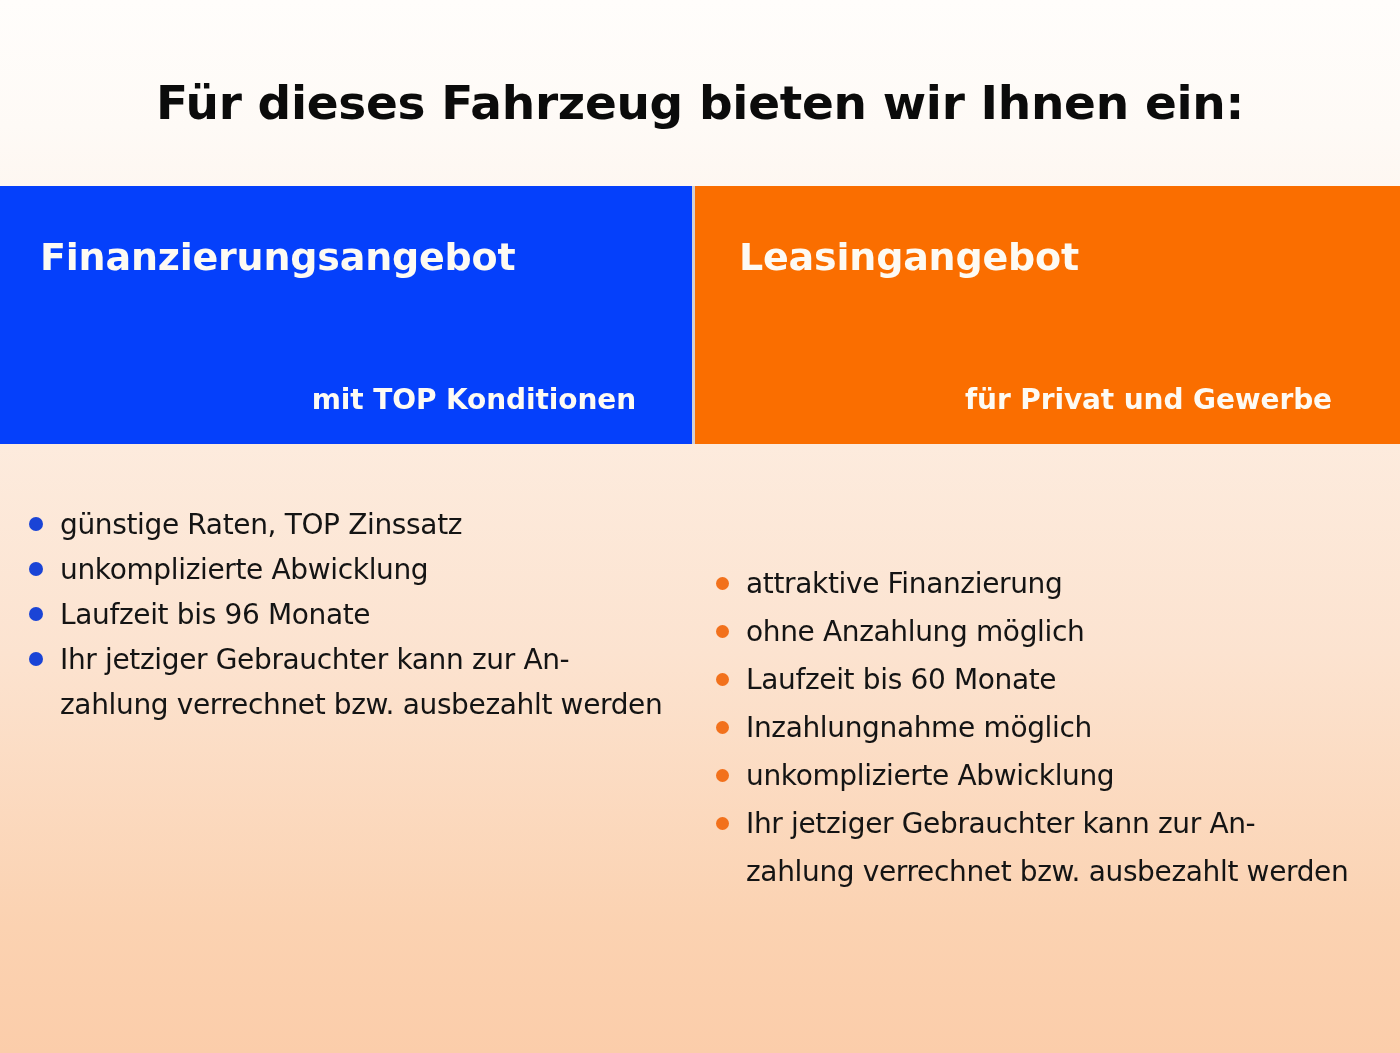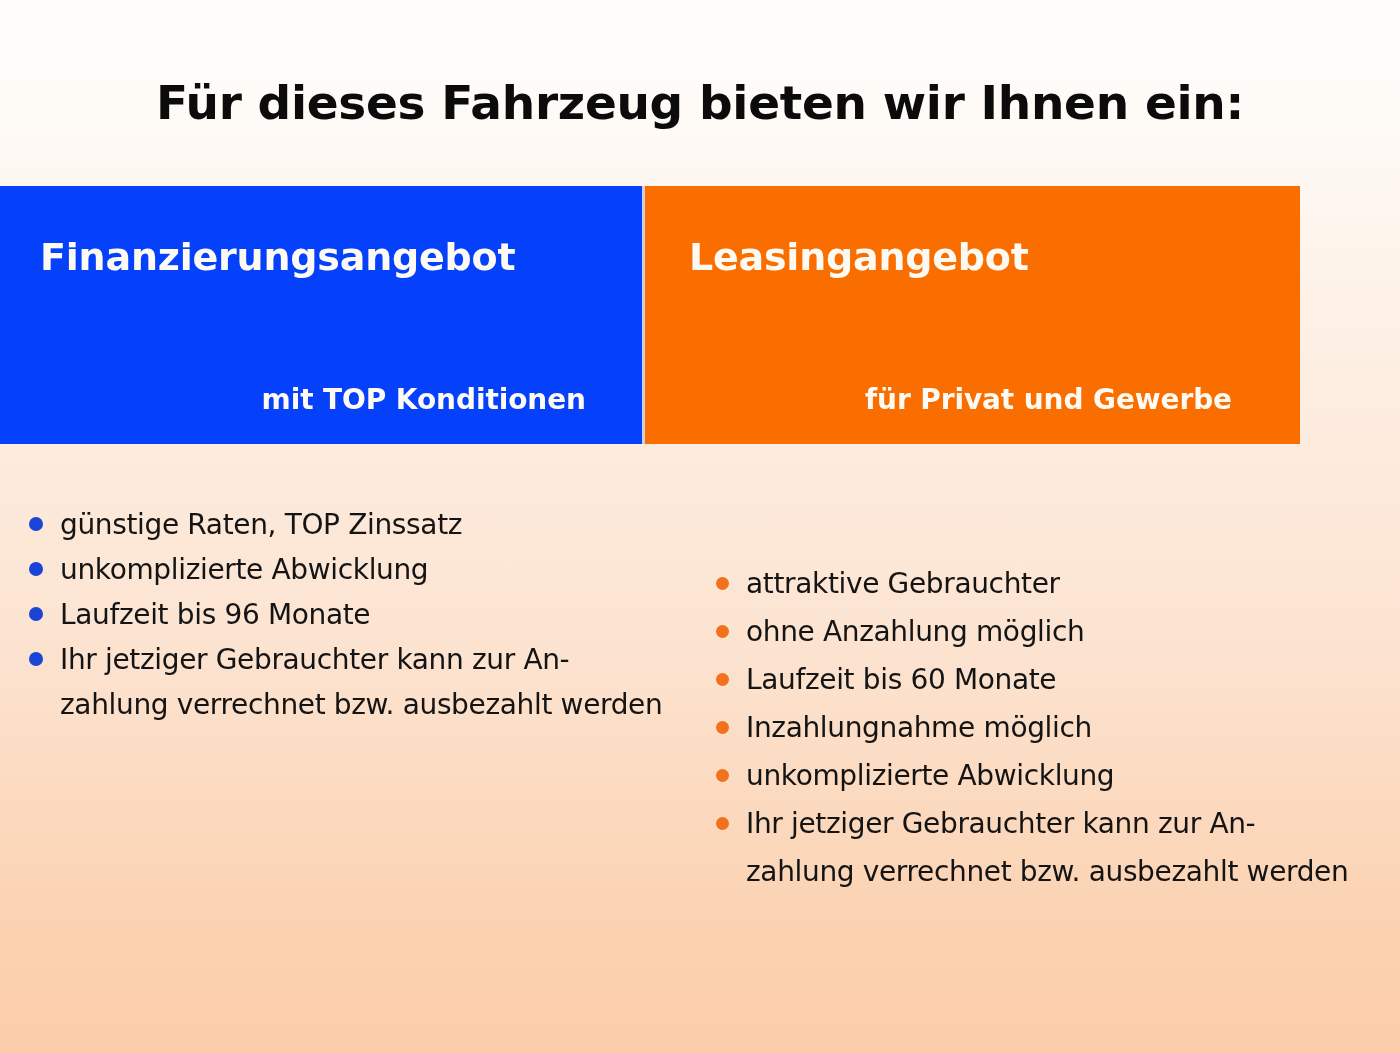--- a/index.html
+++ b/index.html
@@ -45,21 +45,21 @@
     color: #0b0b0b;
     white-space: nowrap;
     margin-top: 18px;
   }
 
   
   .banners {
     position: absolute;
     left: 0;
     top: 186px;
-    width: 1300px;
+    width: 1400px;
     height: 258px;
     display: flex;
   }
   .banner {
     position: relative;
     height: 100%;
     box-sizing: border-box;
     display: flex;
     flex-direction: column;
     justify-content: space-between;
@@ -213,21 +213,21 @@
             <span class="wrap-line">zahlung verrechnet bzw. ausbezahlt werden</span>
           </li>
         </ul>
     </div>
 
     <div class="col col-right">
       <div class="col-right-inner">
         <ul class="bullets" id="lease-list">
             <li>
               <span class="dot"></span>
-              <span class="wrap-line">attraktive Gebrauchter</span>
+              <span class="wrap-line">attraktive Finanzierung</span>
             </li>
             <li>
               <span class="dot"></span>
               <span class="wrap-line">ohne Anzahlung möglich</span>
             </li>
             <li>
               <span class="dot"></span>
               <span class="wrap-line">Laufzeit bis 60 Monate</span>
             </li>
             <li>

